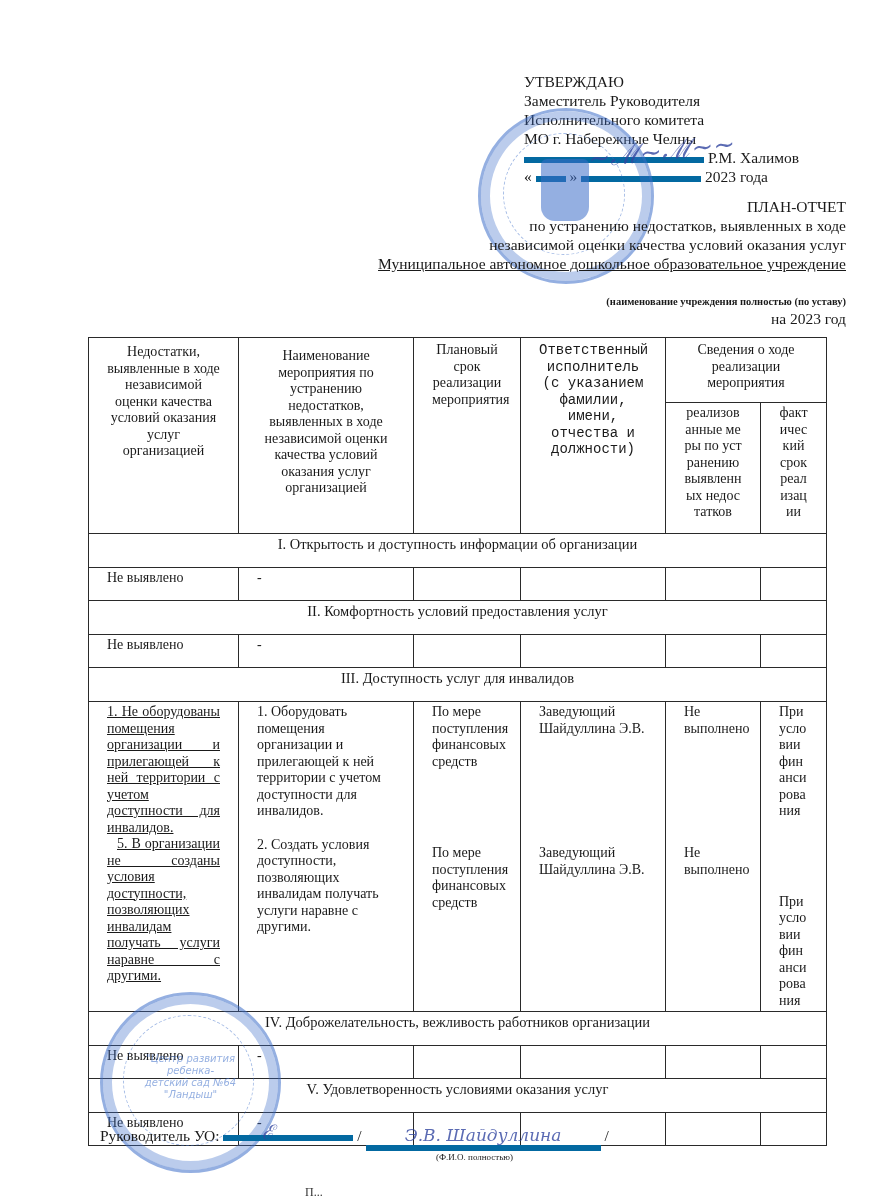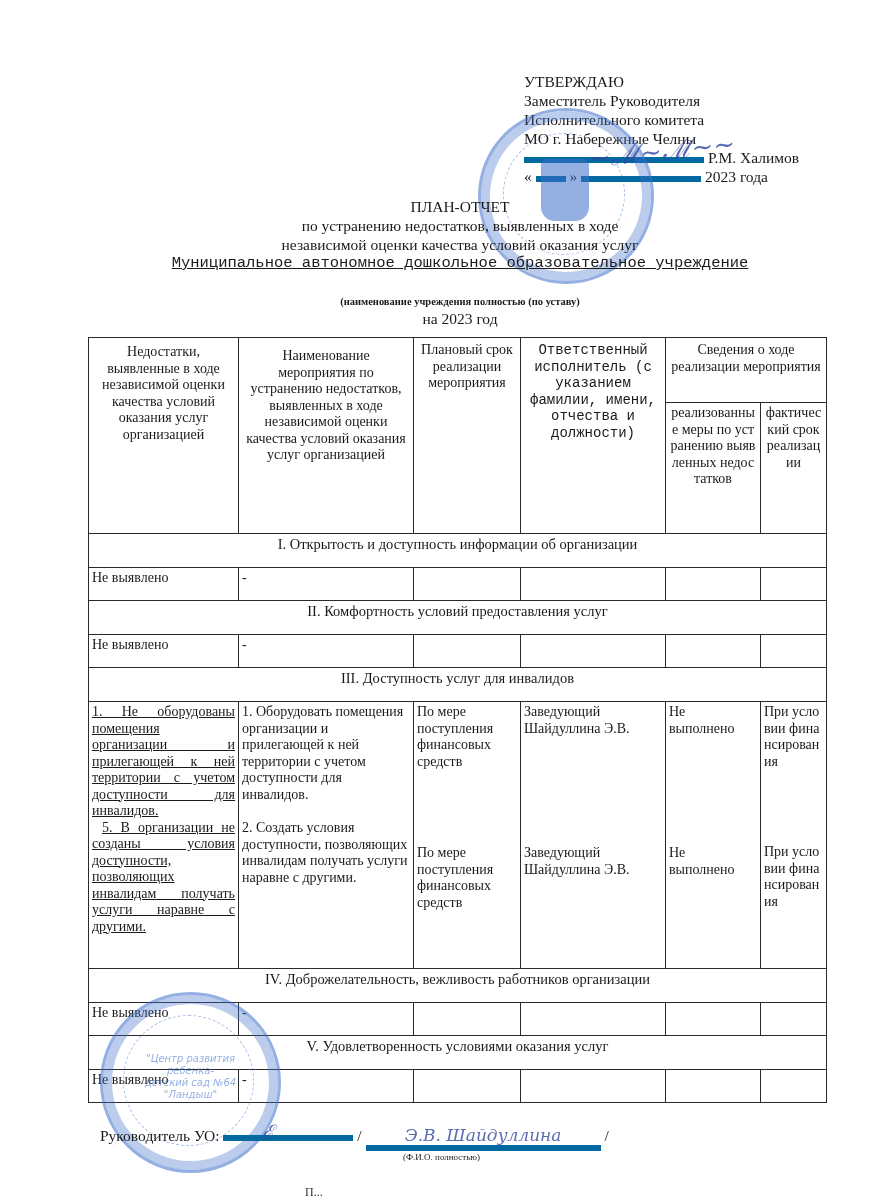--- a/index.html
+++ b/index.html
@@ -4,43 +4,43 @@
 <style>
   html, body { margin: 0; padding: 0; }
   body {
     width: 873px; height: 1200px; background: #ffffff; position: relative; overflow: hidden;
     font-family: "Liberation Serif", "DejaVu Serif", serif; color: #1a1a1a;
   }
   .abs { position: absolute; }
   .approve { left: 524px; top: 72px; font-size: 15.5px; line-height: 19px; }
   .approve div { white-space: nowrap; }
   .sigline { display: inline-block; border-bottom: 6px solid #0369a1; vertical-align: baseline; }
-  .title-block { left: 90px; width: 740px; top: 197px; text-align: center; font-size: 15.5px; line-height: 19px; }
-  .title-block .u { text-decoration: underline; font-family: Liberation Mono, monospace; }
+  .title-block { left: 106px; width: 740px; top: 197px; text-align: right; font-size: 15.5px; line-height: 19px; }
+  .title-block .u { text-decoration: underline; }
   .title-block .small { font-size: 10.5px; font-weight: bold; line-height: 14px; margin-top: 22px; }
   table.plan {
     position: absolute; left: 88px; top: 337px; border-collapse: collapse; table-layout: fixed;
     width: 738px; font-size: 14px; line-height: 16.5px;
   }
-  table.plan td { border: 1.5px solid #2a2a2a; padding: 2px 3px; vertical-align: top; }
+  table.plan td { border: 1.5px solid #2a2a2a; padding: 2px 18px; vertical-align: top; }
   .hdr td { text-align: center; }
   .sec td { text-align: center; height: 29px; vertical-align: middle; font-size: 14.5px; }
   .row td { height: 28px; vertical-align: middle; }
   .just { text-align: justify; }
   .stamp {
     position: absolute; border-radius: 50%; border: 3px solid rgba(60,110,200,0.55);
     box-shadow: inset 0 0 0 6px rgba(255,255,255,0.0), inset 0 0 0 9px rgba(60,110,200,0.35);
     pointer-events: none;
   }
   .stamp-inner { position: absolute; border-radius: 50%; border: 1.5px dashed rgba(60,110,200,0.45); }
   .stamp-text { position: absolute; color: rgba(60,110,200,0.55); font-family: "DejaVu Sans", sans-serif; font-size: 10px; text-align: center; font-style: italic; }
   .emblem { position: absolute; background: rgba(60,110,200,0.55); border-radius: 6px 6px 14px 14px; }
   .signature { position: absolute; font-family: "DejaVu Serif", serif; font-style: italic; color: rgba(50,70,160,0.8); }
   .footer { left: 100px; top: 1125px; font-size: 15.5px; white-space: nowrap; }
-  .fio { left: 403px; top: 1152px; font-size: 9px; }
+  .fio { left: 436px; top: 1152px; font-size: 9px; }
   .cut { left: 305px; top: 1185px; font-size: 12px; color: #333; }
 </style>
 </head>
 <body>
 
 <div class="abs approve">
   <div>УТВЕРЖДАЮ</div>
   <div>Заместитель Руководителя</div>
   <div>Исполнительного комитета</div>
   <div>МО г. Набережные Челны</div>

